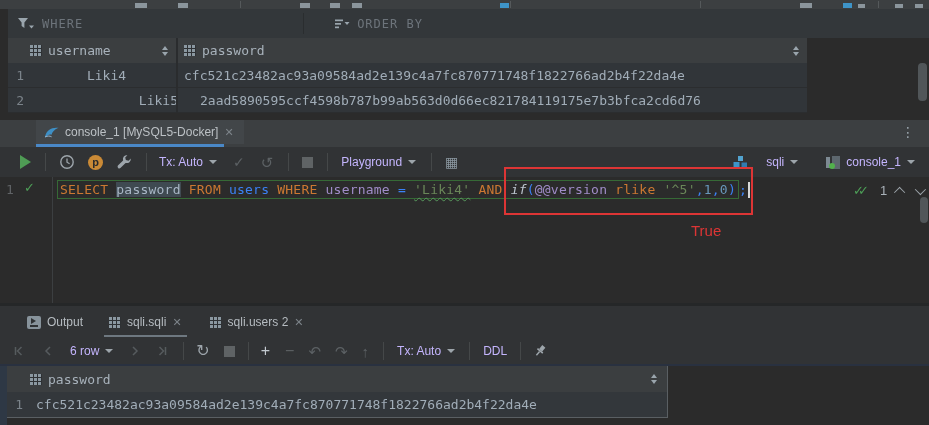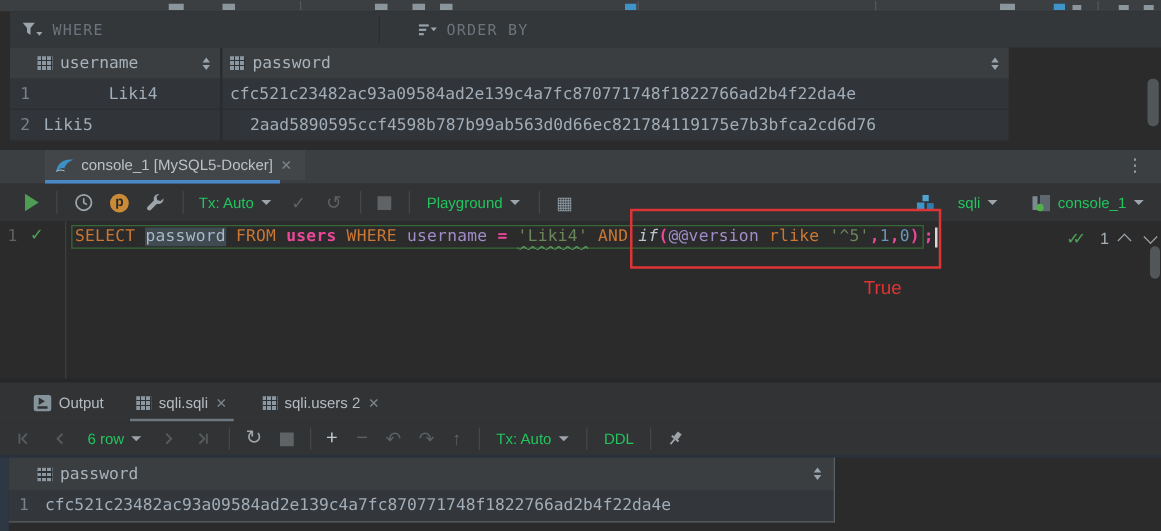--- a/index.html
+++ b/index.html
@@ -52,34 +52,34 @@
 
   
   .con-toolbar { position:absolute; top:147px; left:0; width:929px; height:30px; background:#313335;
     display:flex; align-items:center; }
   .tb-div { width:1px; height:18px; background:#454849; flex:none; }
   .play { width:0; height:0; border-top:7px solid transparent; border-bottom:7px solid transparent; border-left:11px solid #4f9c55; }
   .p-circle { width:15px; height:15px; border-radius:50%; background:#ca8a36; color:#2b2b2b;
     font-weight:bold; font-size:11px; display:flex; align-items:center; justify-content:center; }
   .chev { display:inline-block; width:0; height:0; border-left:4px solid transparent; border-right:4px solid transparent; border-top:4.5px solid #9da5ab; }
   .dim { color:#5c6164; }
-  .tb-txt { color:#22c55e; }
+  .tb-txt { color:#c4b5fd; }
   .stop-sq { width:11px; height:11px; background:#5f6365; }
   .tbl-glyph { color:#8b98a1; font-size:14px; line-height:1; }
 
   
   .editor { position:absolute; top:177px; left:0; width:929px; height:127px; background:#2b2b2b; }
   .gutter-line { position:absolute; left:52px; top:0; width:1px; height:127px; background:#3c3f41; }
   .lnum { position:absolute; left:6px; top:5px; color:#606366; font-family:"DejaVu Sans Mono",monospace; font-size:13px; }
   .ln-check { position:absolute; left:24px; top:3px; color:#4d9e57; font-size:13px; }
   .code-line { position:absolute; left:57px; top:3px; display:flex; align-items:center;
     font-family:"DejaVu Sans Mono",monospace; font-size:13px; letter-spacing:0.22px; white-space:pre; }
   .stmt-box { border:1px solid #366936; padding:1px 2px; white-space:pre; }
   .t.kw { color:#cc7832; }
-  .t.pl { color:#ec4899;font-weight:bold; }
+  .t.pl { color:#3b82f6; }
   .t.str { color:#6a8759; }
   .t.num { color:#6897bb; }
   .t.col { color:#a08cc8; }
   .t.fn { color:#bcc5ce; font-style:italic; }
   .t.hl { color:#a9b7c6; background:#3f4a51; }
   .t.sq { text-decoration:underline wavy #57965c; text-underline-offset:3px; text-decoration-thickness:1px; }
   .caret { width:2px; height:16px; background:#d8d8d8; margin-left:1px; }
   .ok-widget { position:absolute; left:853px; top:6px; display:flex; align-items:center; gap:10px; }
   .ok-ic { position:relative; width:17px; height:15px; }
   .ok-ic::before { content:"✓"; position:absolute; left:0; top:0; color:#4d9e57; font-weight:bold; font-size:13px; }
@@ -177,21 +177,21 @@
       </span>
   </span>
 </div>
 <div class="grid-row" style="top:63px;">
   <span class="rownum">1</span>
   <span style="width:148px; padding-left:5px;text-align:center;">Liki4</span>
   <span style="flex:1; padding-left:6px;">cfc521c23482ac93a09584ad2e139c4a7fc870771748f1822766ad2b4f22da4e</span>
 </div>
 <div class="grid-row" style="top:88px;">
   <span class="rownum">2</span>
-  <span style="width:148px; padding-left:5px;">Liki5</span>
+  <span style="width:148px; padding-left:5px;text-align:right;">Liki5</span>
   <span style="flex:1; padding-left:6px;margin-left:16px;">2aad5890595ccf4598b787b99ab563d0d66ec821784119175e7b3bfca2cd6d76</span>
 </div>
 <div class="col-div" style="left:176px;"></div>
 <div class="sb-thumb" style="right:2px; top:63px; width:9px; height:38px;"></div>
 
 <div class="con-tabbar">
   <div class="con-tab">
     <svg width="15" height="13" viewBox="0 0 15 13">
       <path d="M1 11 C2.5 3.5 8 1 14.5 1.8 C10 3.8 7.8 6.5 7.6 8.8 C5.8 7.8 3.4 8.8 2.2 11 Z" fill="#3e8fc5"></path>
       <path d="M1 11 C3.5 9.8 5.8 9.8 7.6 10.8" stroke="#a9cde8" stroke-width="0.8" fill="none"></path>

